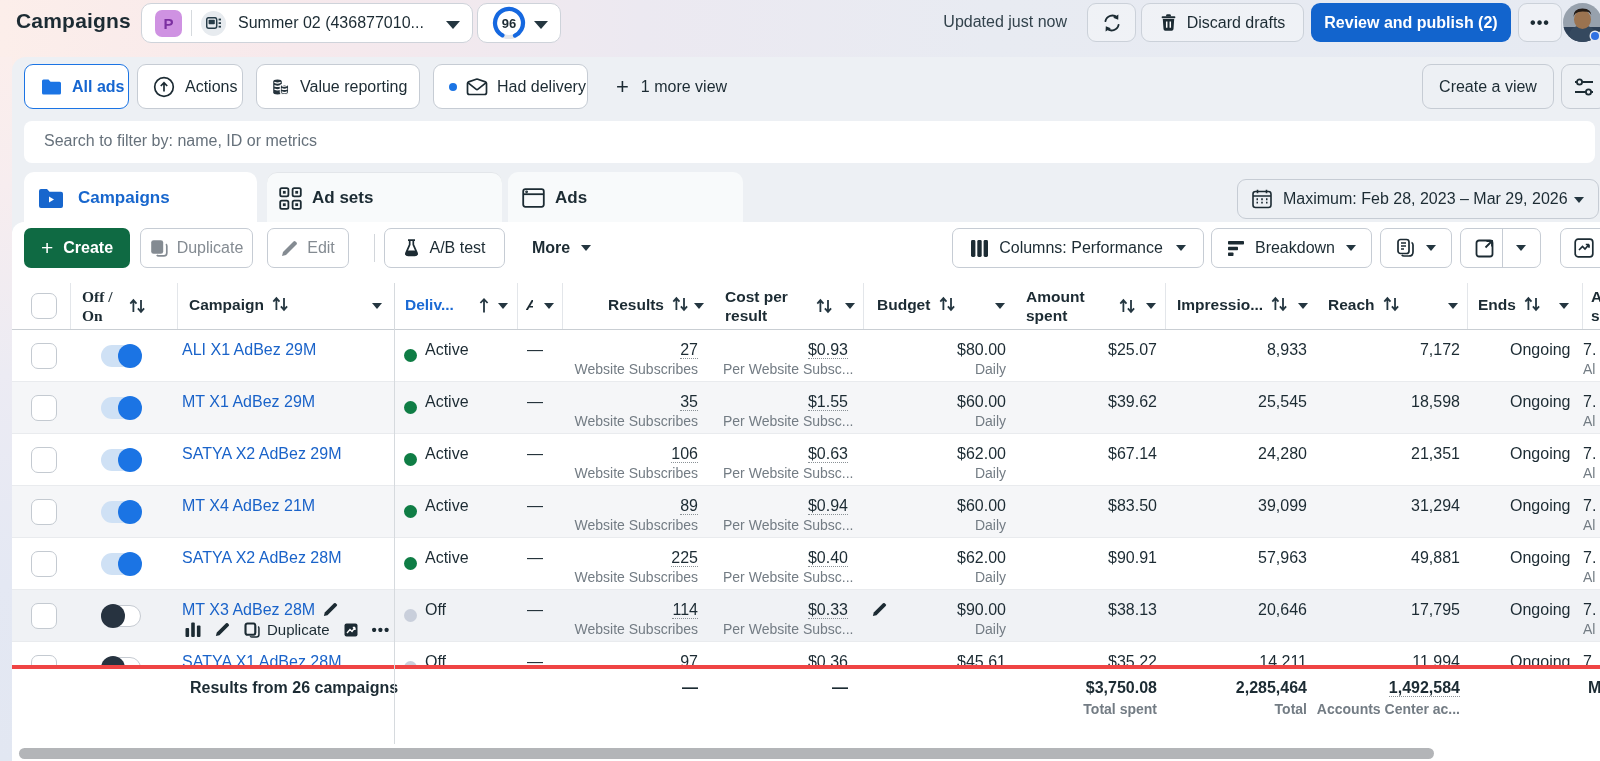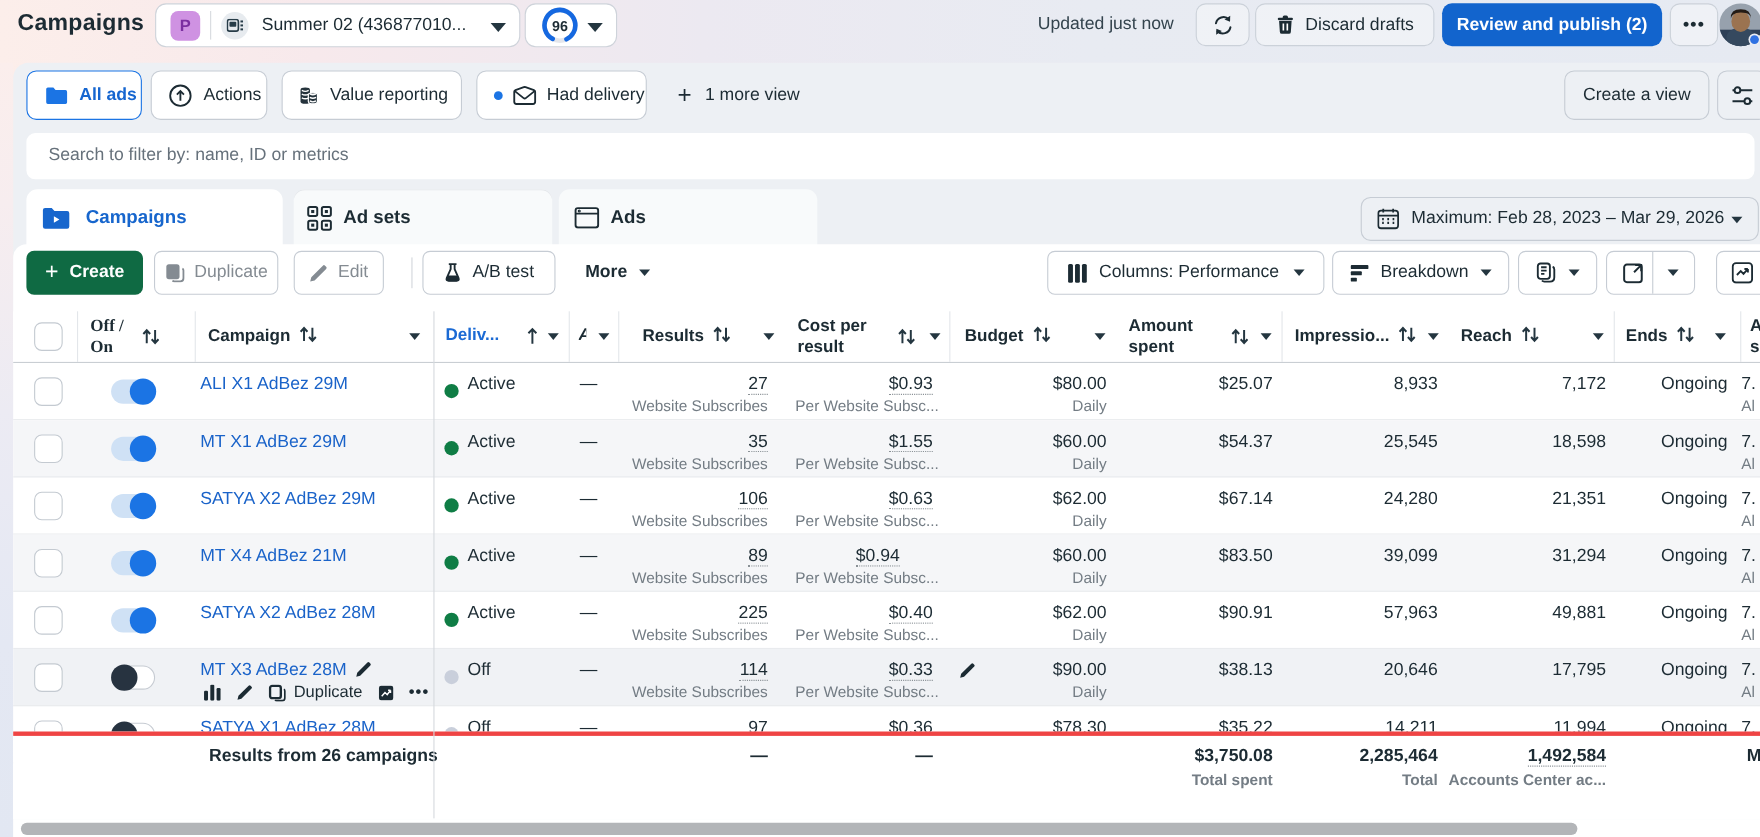--- a/index.html
+++ b/index.html
@@ -296,21 +296,21 @@
     <div class="abs" style="left:466px;top:14px;">
       <svg class="pairsvg" width="12" height="17" viewBox="0 0 12 17">
         <g stroke="#243640" stroke-width="1.8" fill="none">
           <path d="M6 15.5 V2.6 M2.4 6 L6 2.2 L9.6 6"></path>
         </g>
       </svg>
     </div>
     <div class="caret sm" style="position:absolute;left:486px;top:20px;"></div>
     <div class="abs" style="left:514px;top:13px;width:7px;overflow:hidden;font-style:italic;">A</div>
     <div class="caret sm" style="position:absolute;left:532px;top:20px;"></div>
-    <div class="abs" style="left:572px;top:13px;">Results <span class="sarr"><svg class="pairsvg" width="17" height="16" viewBox="0 0 17 16">
+    <div class="abs" style="left:596px;top:13px;">Results <span class="sarr"><svg class="pairsvg" width="17" height="16" viewBox="0 0 17 16">
           <g stroke="#243640" stroke-width="1.8" fill="none">
             <path d="M4.4 14 V2.6 M1.3 5.6 L4.4 2.2 L7.5 5.6"></path>
             <path d="M12 2 V13.4 M8.9 10.4 L12 13.8 L15.1 10.4"></path>
           </g>
         </svg></span></div>
     <div class="caret sm" style="position:absolute;left:682px;top:20px;"></div>
     <div class="abs" style="left:713px;top:4px;line-height:19px;">Cost per<br>result</div>
     <div class="abs" style="left:804px;top:15px;">
       <svg class="pairsvg" width="17" height="16" viewBox="0 0 17 16">
         <g stroke="#243640" stroke-width="1.8" fill="none">
@@ -392,21 +392,21 @@
   <div class="dot act"></div>
   <div class="l1 dtext">Active</div>
   <div class="l1 dash">—</div>
   <div class="l1 rr" style="right:902px;width:100px;"><span class="dotted">35</span></div>
   <div class="l2 rr" style="right:902px;width:160px;">Website Subscribes</div>
   <div class="l1 rr" style="right:752px;width:100px;"><span class="dotted">$1.55</span></div>
   <div class="l2" style="left:711px;">Per Website Subsc...</div>
 
   <div class="l1 rr" style="right:594px;width:100px;">$60.00</div>
   <div class="l2 rr" style="right:594px;width:100px;">Daily</div>
-  <div class="l1 rr" style="right:443px;width:100px;">$54.37</div>
+  <div class="l1 rr" style="right:443px;width:100px;">$39.62</div>
   <div class="l1 rr" style="right:293px;width:100px;">25,545</div>
   <div class="l1 rr" style="right:140px;width:100px;">18,598</div>
   <div class="l1" style="left:1498px;">Ongoing</div>
   <div class="l1" style="left:1571px;">7.</div>
   <div class="l2" style="left:1571px;">Al</div>
 </div>
 <div class="row" style="top:434px;">
   <div class="chk" style="top:13px;"></div>
   <div class="tgl on" style="top:15px;"></div>
   <div class="l1 cname" style="left:170px;">SATYA X2 AdBez 29M</div>
@@ -431,21 +431,21 @@
 <div class="row gray" style="top:486px;">
   <div class="chk" style="top:13px;"></div>
   <div class="tgl on" style="top:15px;"></div>
   <div class="l1 cname" style="left:170px;">MT X4 AdBez 21M</div>
 
   <div class="dot act"></div>
   <div class="l1 dtext">Active</div>
   <div class="l1 dash">—</div>
   <div class="l1 rr" style="right:902px;width:100px;"><span class="dotted">89</span></div>
   <div class="l2 rr" style="right:902px;width:160px;">Website Subscribes</div>
-  <div class="l1 rr" style="right:752px;width:100px;text-align:center;"><span class="dotted">$0.94</span></div>
+  <div class="l1 rr" style="right:752px;width:100px;"><span class="dotted">$0.94</span></div>
   <div class="l2" style="left:711px;">Per Website Subsc...</div>
 
   <div class="l1 rr" style="right:594px;width:100px;">$60.00</div>
   <div class="l2 rr" style="right:594px;width:100px;">Daily</div>
   <div class="l1 rr" style="right:443px;width:100px;">$83.50</div>
   <div class="l1 rr" style="right:293px;width:100px;">39,099</div>
   <div class="l1 rr" style="right:140px;width:100px;">31,294</div>
   <div class="l1" style="left:1498px;">Ongoing</div>
   <div class="l1" style="left:1571px;">7.</div>
   <div class="l2" style="left:1571px;">Al</div>
@@ -522,21 +522,21 @@
   <div class="l1 cname" style="left:170px;text-decoration:underline;">SATYA X1 AdBez 28M</div>
 
   <div class="dot off"></div>
   <div class="l1 dtext">Off</div>
   <div class="l1 dash">—</div>
   <div class="l1 rr" style="right:902px;width:100px;"><span class="dotted">97</span></div>
   <div class="l2 rr" style="right:902px;width:160px;">Website Subscribes</div>
   <div class="l1 rr" style="right:752px;width:100px;"><span class="dotted">$0.36</span></div>
   <div class="l2" style="left:711px;">Per Website Subsc...</div>
 
-  <div class="l1 rr" style="right:594px;width:100px;">$78.30</div>
+  <div class="l1 rr" style="right:594px;width:100px;">$45.61</div>
   <div class="l2 rr" style="right:594px;width:100px;">Daily</div>
   <div class="l1 rr" style="right:443px;width:100px;">$35.22</div>
   <div class="l1 rr" style="right:293px;width:100px;">14,211</div>
   <div class="l1 rr" style="right:140px;width:100px;">11,994</div>
   <div class="l1" style="left:1498px;">Ongoing</div>
   <div class="l1" style="left:1571px;">7.</div>
   <div class="l2" style="left:1571px;">Al</div>
 </div>
 </div>
 

